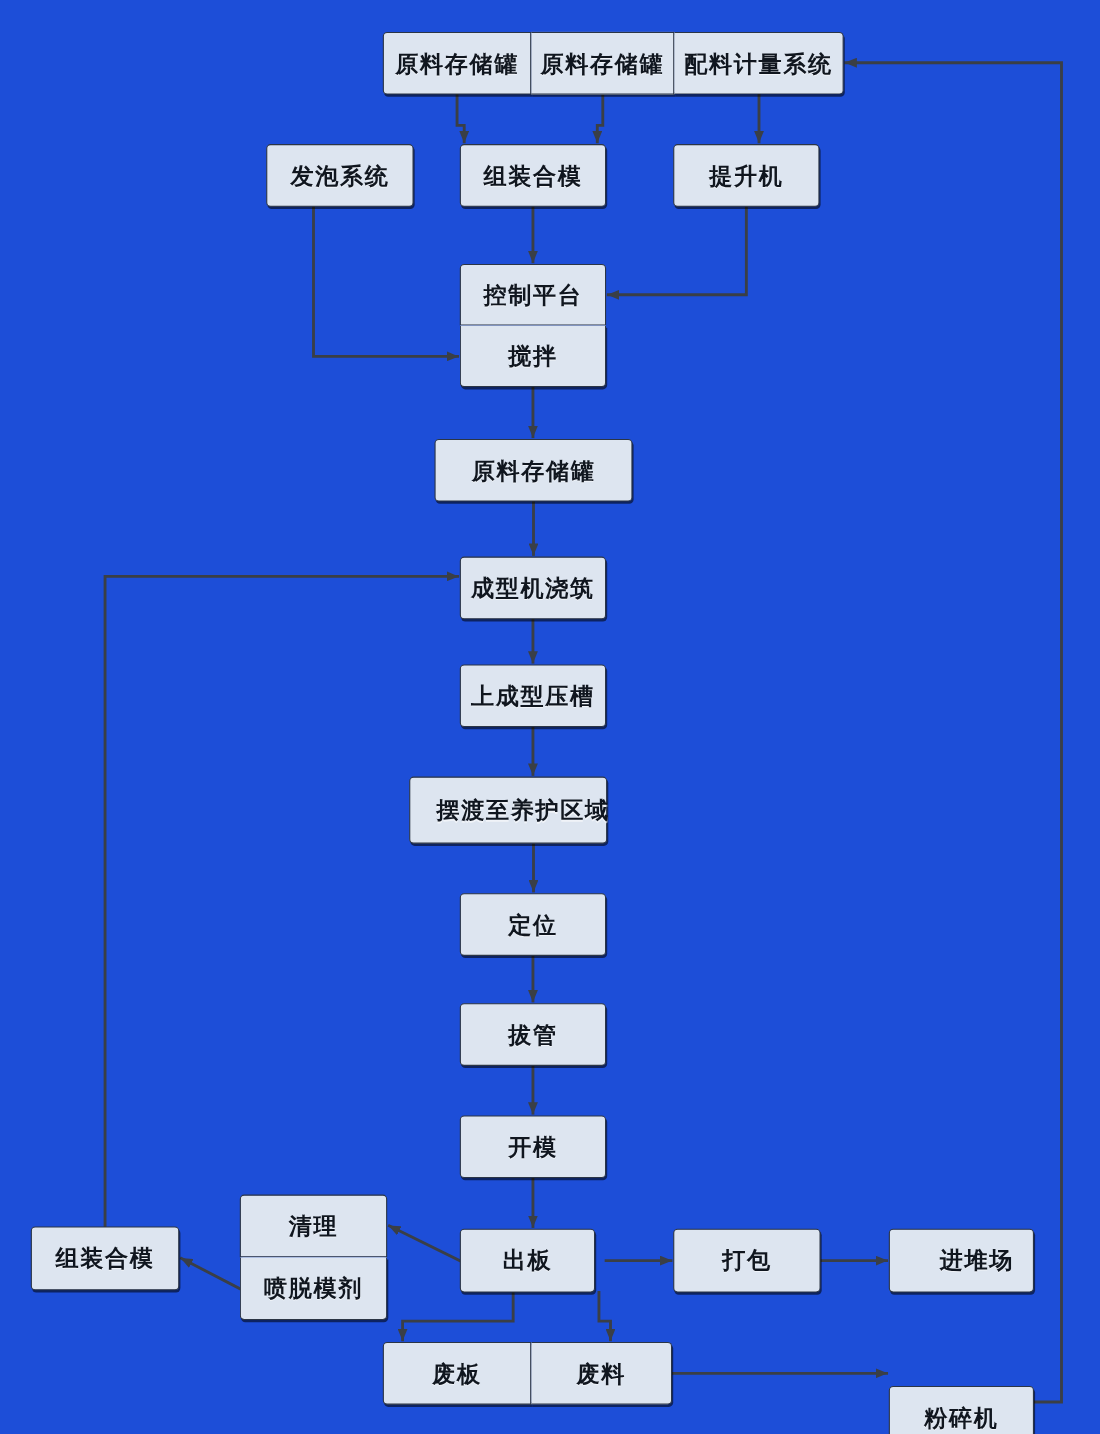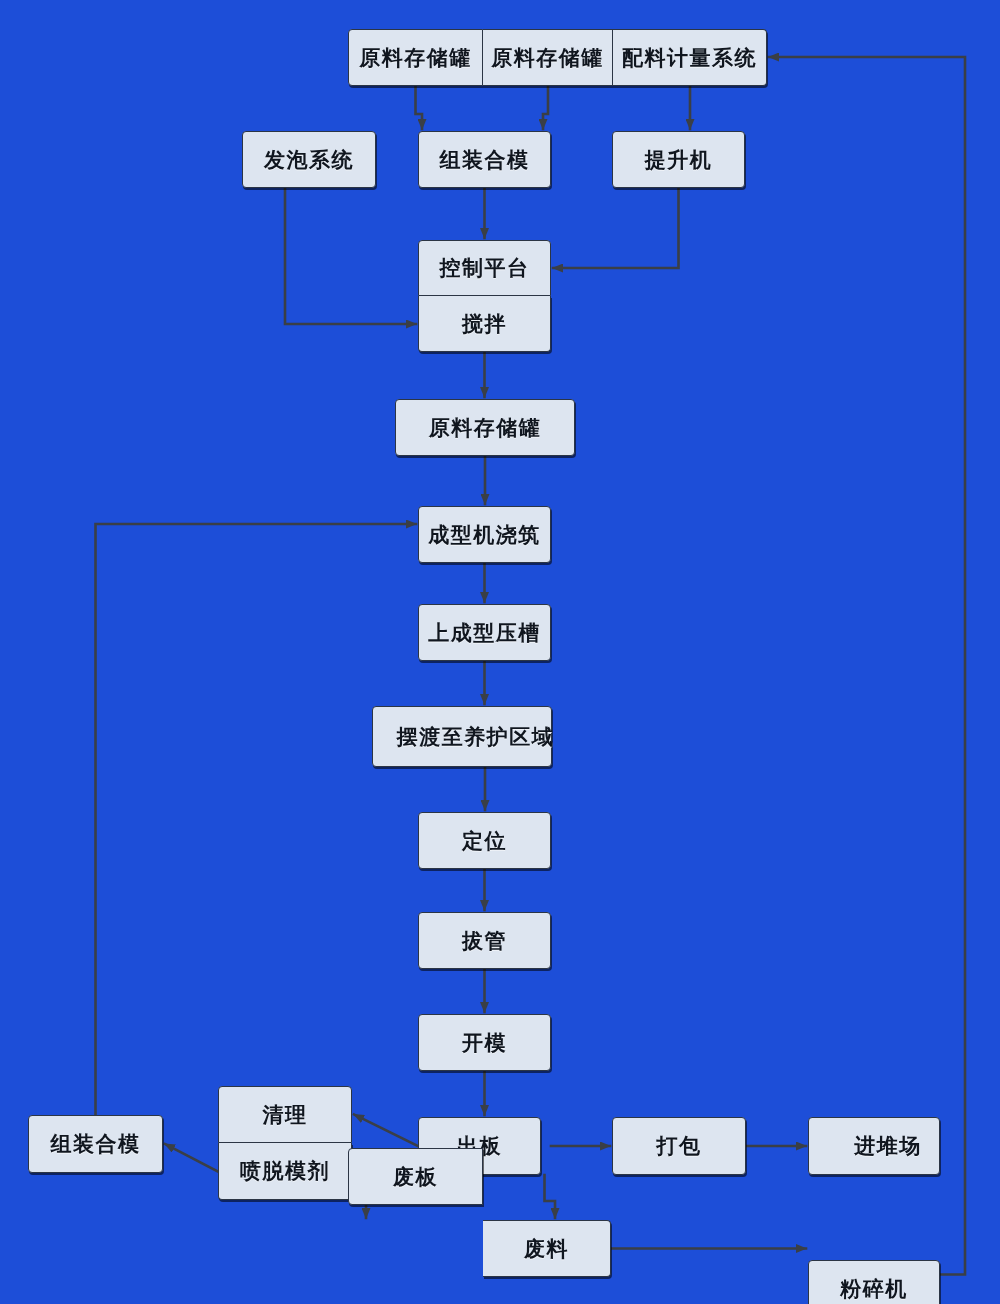--- a/index.html
+++ b/index.html
@@ -130,21 +130,21 @@
       </div>
       <div class="node" style="left: 418px; top: 1117px; width: 123px; height: 58px;">
         <span>出板</span>
       </div>
       <div class="node" style="left: 612px; top: 1117px; width: 134px; height: 58px;">
         <span>打包</span>
       </div>
       <div class="node" style="left: 808px; top: 1117px; width: 132px; height: 58px; padding-left: 28px;">
         <span>进堆场</span>
       </div>
-      <div class="node pair-left" style="left: 348px; top: 1148px; width: 135px; height: 57px;">
+      <div class="node pair-left" style="left: 348px; top: 1220px; width: 135px; height: 57px;">
         <span>废板</span>
       </div>
       <div class="node pair-right" style="left: 483px; top: 1220px; width: 128px; height: 57px;">
         <span>废料</span>
       </div>
       <div class="node" style="left: 808px; top: 1220px; width: 132px; height: 57px; margin-top: 40px;">
         <span>粉碎机</span>
       </div>
     </div>
 

